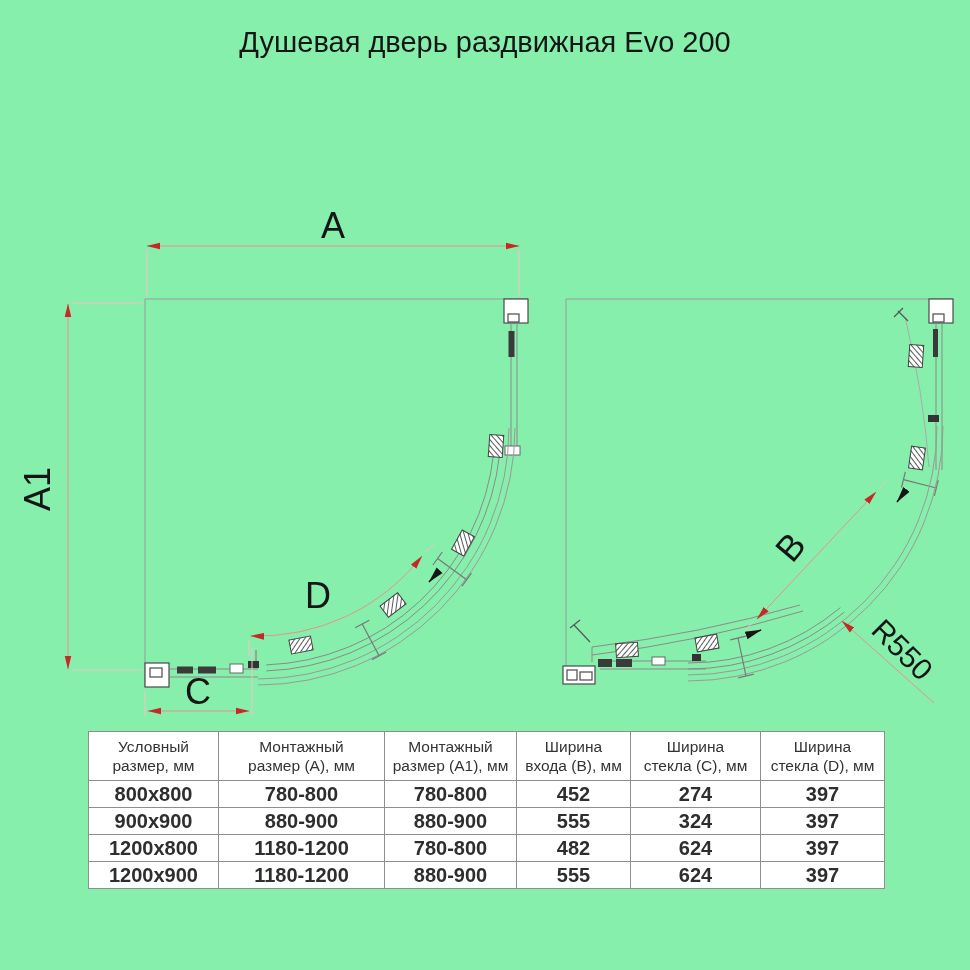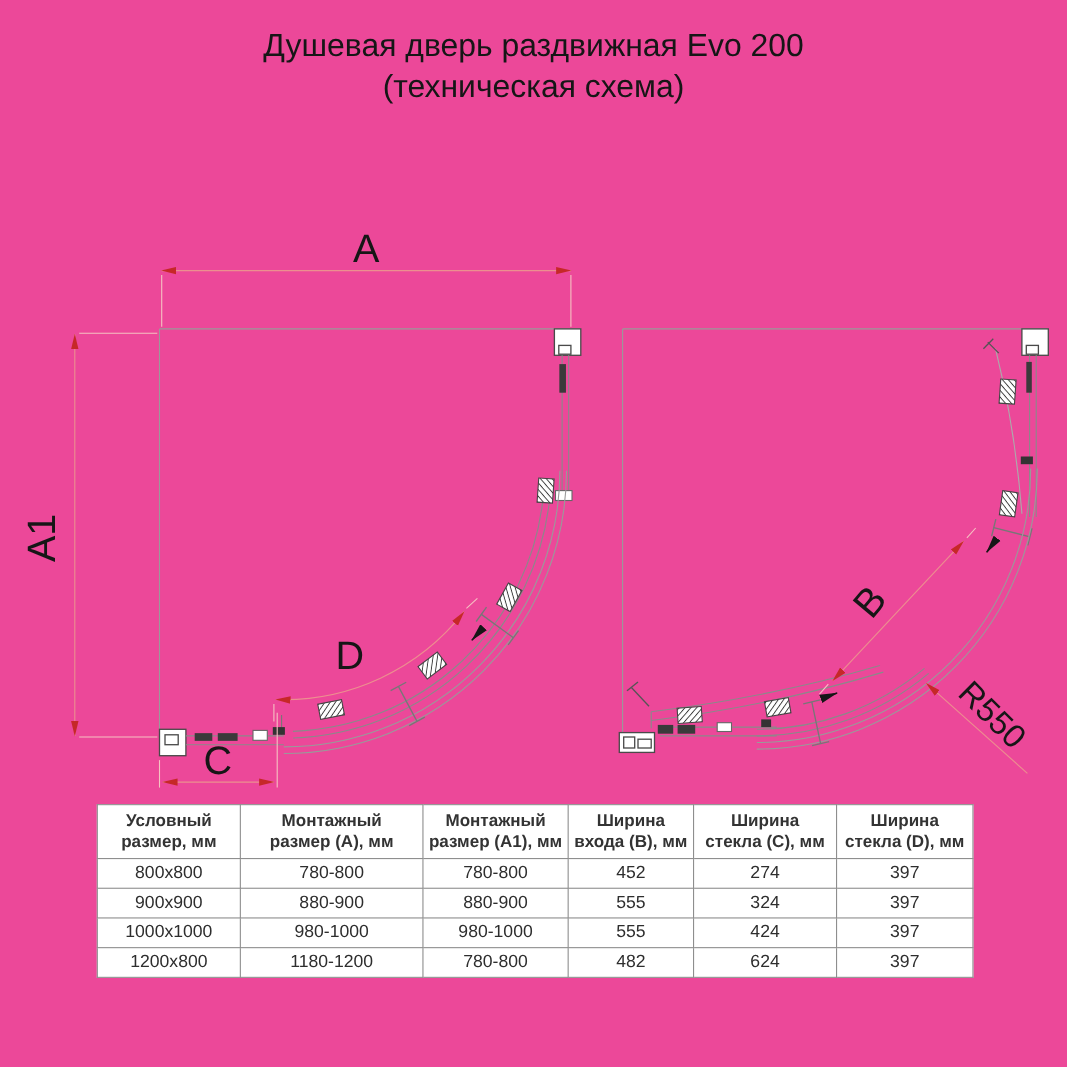--- a/index.html
+++ b/index.html
@@ -1,40 +1,39 @@
 <!DOCTYPE html>
 <html><head>
 <meta charset="utf-8">
 <style>
   html,body{margin:0;padding:0;background:#fff;}
-  .page{position:relative;width:970px;height:970px;background:#ec4899;
+  .page{position:relative;width:970px;height:970px;background:#86efac;
         font-family:"Liberation Sans",sans-serif;overflow:hidden;}
   .title{position:absolute;top:24px;left:0;width:970px;text-align:center;
          color:#161616;font-size:29px;line-height:37px;font-weight:400;}
   svg.diagram{position:absolute;left:0;top:0;}
   
   .dimlab{font-family:"Liberation Sans",sans-serif;font-size:36px;fill:#161616;}
   .dimlab.small{font-size:30px;}
   
   table.spec{position:absolute;left:88px;top:731px;border-collapse:collapse;
              table-layout:fixed;background:#fff;color:#2e2e2e;}
   table.spec th,table.spec td{border:1px solid #8e8e8e;text-align:center;
              vertical-align:middle;padding:0 2px;}
-  table.spec th{height:48px;font-size:15.5px;font-weight:700;line-height:19px;
+  table.spec th{height:48px;font-size:15.5px;font-weight:400;line-height:19px;
              white-space:pre-line;color:#333;}
-  table.spec td{height:26px;font-size:16px;font-weight:400;}
+  table.spec td{height:26px;font-size:20px;font-weight:700;}
 </style>
 </head>
 <body>
 
 <div class="page">
 
   <div class="title">
     <div>Душевая дверь раздвижная Evo 200</div>
-    <div>(техническая схема)</div>
   </div>
 
   <svg class="diagram" width="970" height="730" viewBox="0 0 970 730">
     <defs>
       <pattern id="hat" width="4" height="4" patternUnits="userSpaceOnUse" patternTransform="rotate(45)">
         <rect width="4" height="4" fill="#ffffff"></rect>
         <line x1="0" y1="0" x2="0" y2="4" stroke="#3a3a3a" stroke-width="1.7"></line>
       </pattern>
       <marker id="ra" viewBox="0 0 10 6" refX="9.6" refY="3" markerWidth="14" markerHeight="9" orient="auto-start-reverse">
         <path d="M0 0.6 L10 3 L0 5.4 Z" fill="#c62828"></path>
@@ -269,31 +268,31 @@
       </tr>
       <tr>
         <td>900x900</td>
         <td>880-900</td>
         <td>880-900</td>
         <td>555</td>
         <td>324</td>
         <td>397</td>
       </tr>
       <tr>
-        <td>1000x1000</td>
-        <td>980-1000</td>
-        <td>980-1000</td>
-        <td>555</td>
-        <td>424</td>
-        <td>397</td>
-      </tr>
-      <tr>
         <td>1200x800</td>
         <td>1180-1200</td>
         <td>780-800</td>
         <td>482</td>
         <td>624</td>
         <td>397</td>
       </tr>
+      <tr>
+        <td>1200x900</td>
+        <td>1180-1200</td>
+        <td>880-900</td>
+        <td>555</td>
+        <td>624</td>
+        <td>397</td>
+      </tr>
     </tbody>
   </table>
 
 </div>
 
 </body></html>

